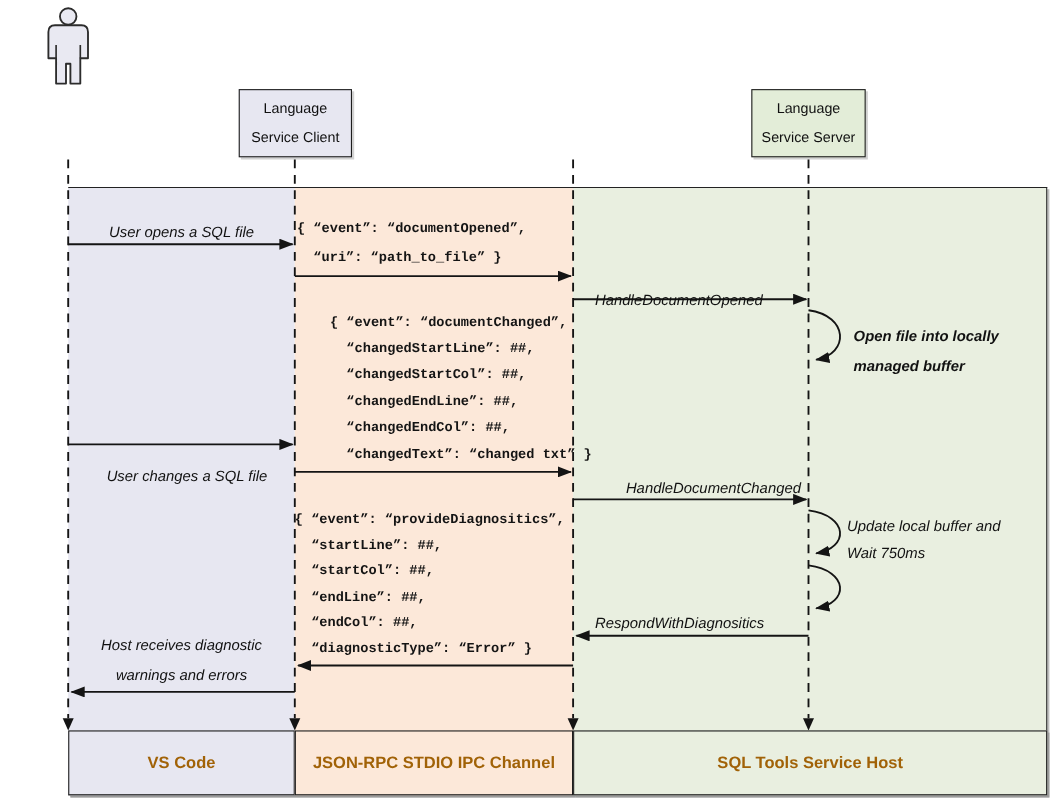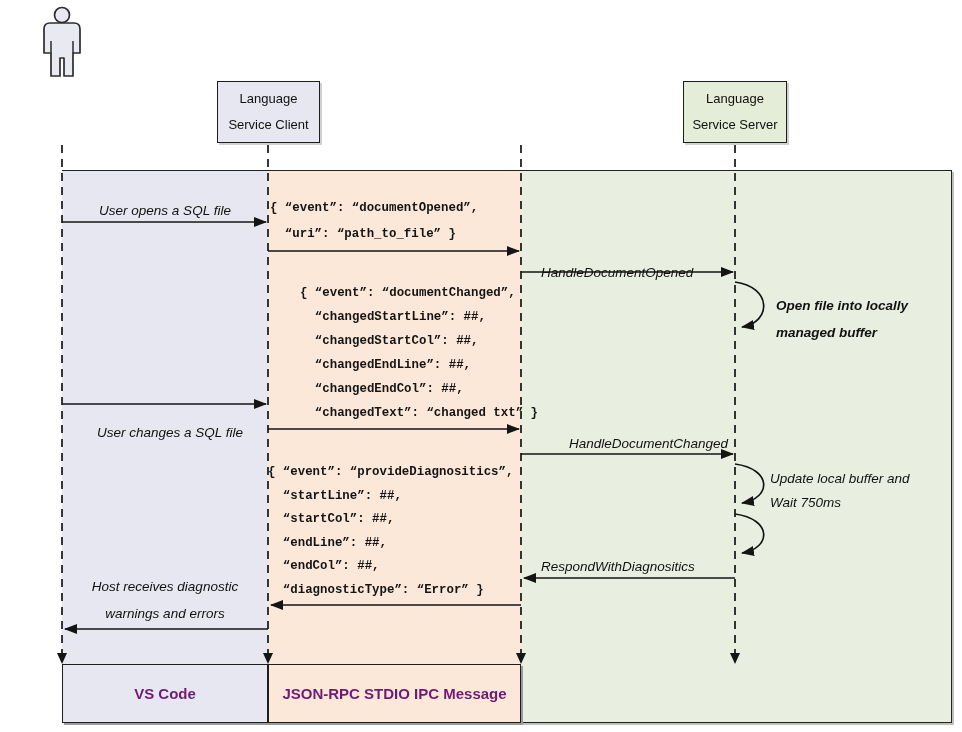--- a/index.html
+++ b/index.html
@@ -44,21 +44,21 @@
   #h-client   { left: 217px; width: 103px; }
   #h-protocol { left: 470px; width: 103px; }
   #h-server   { left: 683px; width: 104px; }
 
   
   .fbox {
     position: absolute; top: 664px; height: 59px; z-index: 2;
     border: 1.6px solid #1d1d1d;
     box-shadow: 2px 2px 0 #9b9b9b;
     display: flex; align-items: center; justify-content: center;
-    font-weight: bold; font-size: 15px; color: #701a75; text-align: center;
+    font-weight: bold; font-size: 15px; color: #a16207; text-align: center;
   }
   #f-vscode { left: 62px;  width: 206px; background: var(--lavender, #e7e7f1); }
   #f-ipc    { left: 268px; width: 253px; background: var(--peach, #fce8d9); }
   #f-host   { left: 521px; width: 431px; background: var(--green, #e9efe0); }
 
   
   .lbl {
     position: absolute; z-index: 2;
     font-style: italic; font-size: 13.5px; line-height: 16px;
     color: #111; white-space: pre-line;
@@ -169,16 +169,19 @@
   “startLine”: ##,
   “startCol”: ##,
   “endLine”: ##,
   “endCol”: ##,
   “diagnosticType”: “Error” }</pre>
 
   <div class="fbox" id="f-vscode">
     <span>VS Code</span>
   </div>
   <div class="fbox" id="f-ipc">
-    <span>JSON-RPC STDIO IPC Message</span>
+    <span>JSON-RPC STDIO IPC Channel</span>
+  </div>
+  <div class="fbox" id="f-host">
+    <span>SQL Tools Service Host</span>
   </div>
 
 </div>
 
 </body></html>

